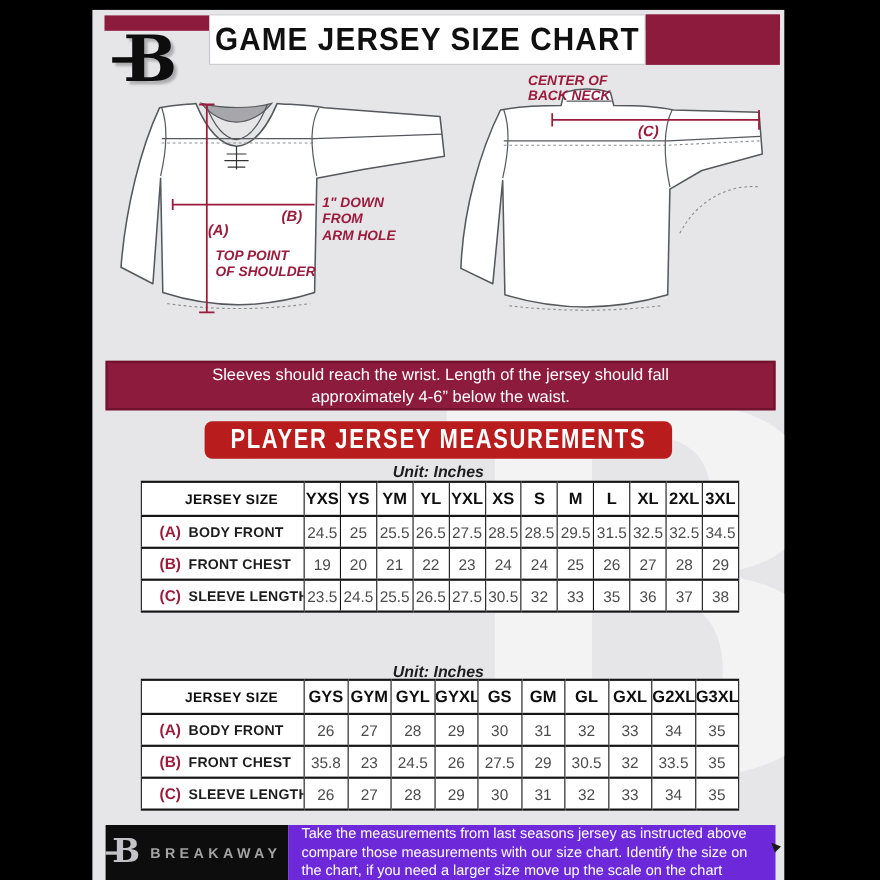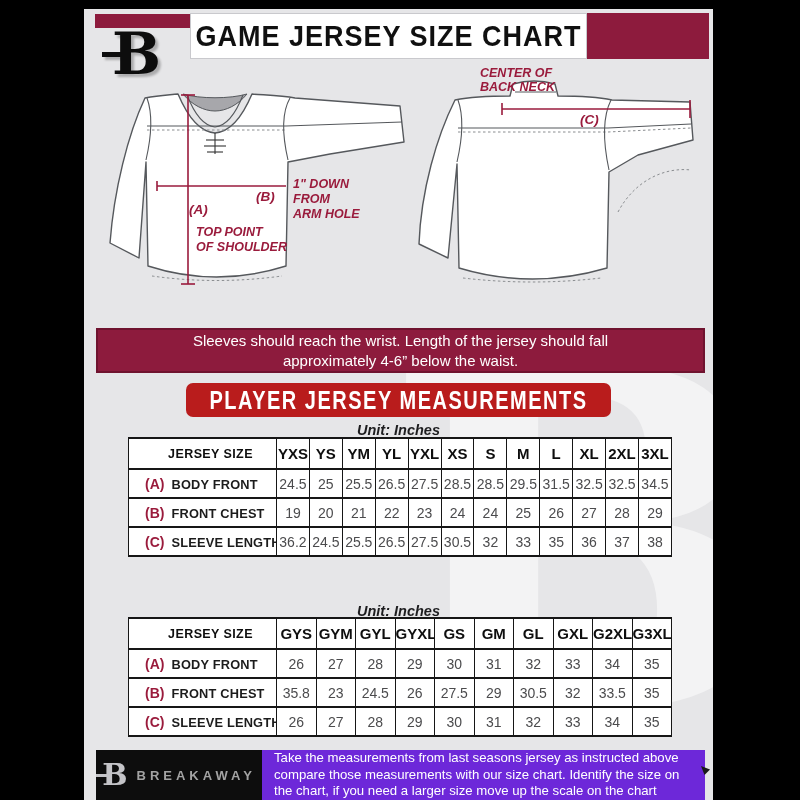--- a/index.html
+++ b/index.html
@@ -214,21 +214,21 @@
             <td class="val">24</td>
             <td class="val">24</td>
             <td class="val">25</td>
             <td class="val">26</td>
             <td class="val">27</td>
             <td class="val">28</td>
             <td class="val">29</td>
           </tr>
           <tr>
             <td class="label-col"><span class="key">(C)</span><span class="lbl">SLEEVE LENGTH</span></td>
-            <td class="val">36.2</td>
+            <td class="val">23.5</td>
             <td class="val">24.5</td>
             <td class="val">25.5</td>
             <td class="val">26.5</td>
             <td class="val">27.5</td>
             <td class="val">30.5</td>
             <td class="val">32</td>
             <td class="val">33</td>
             <td class="val">35</td>
             <td class="val">36</td>
             <td class="val">37</td>

